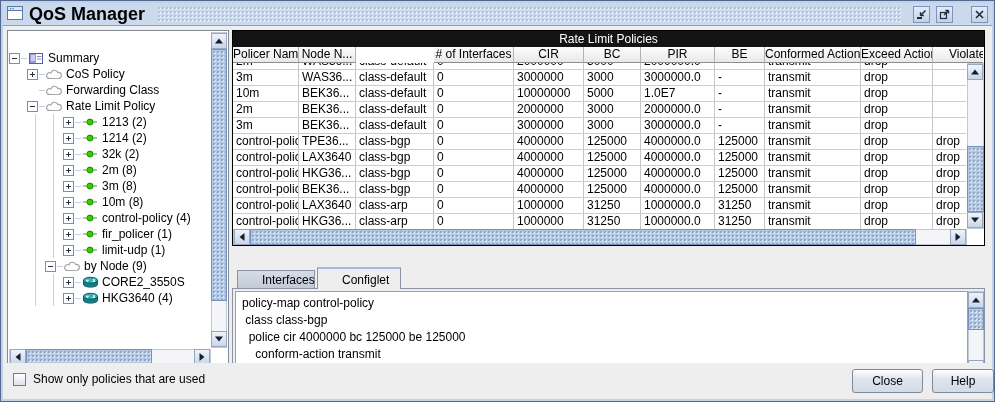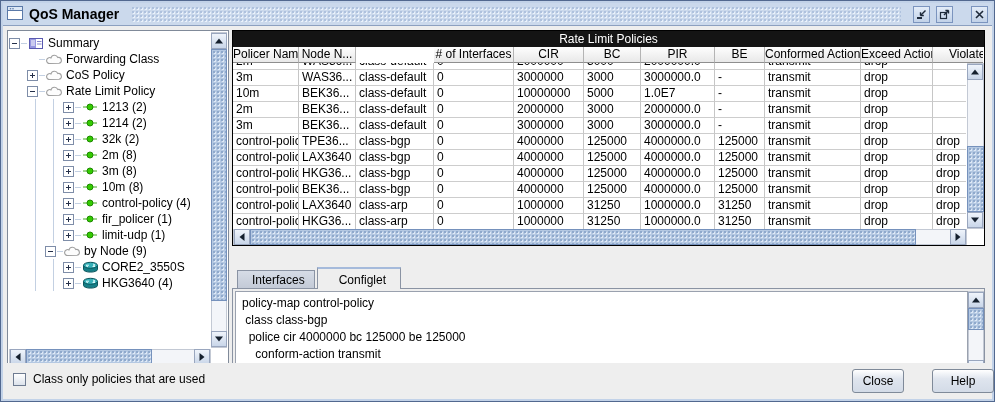--- a/index.html
+++ b/index.html
@@ -5,21 +5,21 @@
   * { box-sizing: border-box; margin:0; padding:0; }
   html,body { background:#fff; }
   body { font-family:"Liberation Sans", sans-serif; font-size:12px; color:#000; }
   .stage { position:relative; width:995px; height:402px; overflow:hidden; background:#EEEEEE; }
 
   
   .win { position:absolute; inset:0; border:1px solid #52688F; background:#C2D2E8; }
   .titlebar { position:absolute; left:2px; top:2px; right:2px; height:23px;
     background:#CBD9EC; display:flex; align-items:center; gap:6px; padding:0 4px;
     border-bottom:1px solid #8CA0C0; }
-  .title-text { font-weight:bold; font-size:14px; white-space:nowrap; }
+  .title-text { font-weight:bold; font-size:18px; white-space:nowrap; }
   .tb-texture { flex:1; height:17px; margin:0 6px;
     background-image: radial-gradient(#AFC2DE 1px, transparent 1.3px), radial-gradient(#E9F1FB 1px, transparent 1.3px);
     background-size:4px 4px; background-position:0 0, 1px 1px; }
   .winbtn { width:17px; height:17px; background:linear-gradient(#E3ECF8,#C2D2E8);
     border:1px solid #7B94BE; display:flex; align-items:center; justify-content:center; padding:0; cursor:default; }
   .winbtn svg { display:block; }
   .btn-gap { width:6px; }
 
   .content { position:absolute; left:2px; top:25px; right:2px; bottom:2px; background:#EEEEEE;
     border-bottom:1px solid #9FA8B8; }
@@ -35,21 +35,21 @@
   .arr.right { border-top:4px solid transparent; border-bottom:4px solid transparent; border-left:5px solid #15202E; transform:translate(-50%,-50%); }
   .sb-thumb { position:absolute; background-color:#B4C8E2;
     background-image: radial-gradient(#8FA9CC 1px, transparent 1.3px), radial-gradient(#DDE8F6 1px, transparent 1.3px);
     background-size:4px 4px; background-position:0 0, 1px 1px;
     border:1px solid #7591BC; }
 
   
   .tree-panel { position:absolute; left:4px; top:4px; width:222px; height:336px;
     background:#fff; border:1px solid #808A99; }
   .tree-view { position:absolute; left:1px; top:1px; width:202px; height:316px; overflow:hidden; background:#fff; }
-  .tree-inner { padding-top:3px; }
+  .tree-inner { padding-top:18px; }
   .tree-row { height:16px; display:flex; align-items:center; white-space:nowrap; }
   .indent { width:18px; height:16px; flex:0 0 18px;
     background:linear-gradient(to right, transparent 8px, #C3D0E2 8px, #C3D0E2 9px, transparent 9px); }
   .indent.blank { background:none; }
   .toggle { width:11px; height:11px; flex:0 0 11px; border:1px solid #7E8DA8; background:#fff;
     position:relative; margin-right:1px; }
   .toggle::before { content:""; position:absolute; left:2px; right:2px; top:4px; height:1px; background:#25304A; }
   .toggle.plus::after { content:""; position:absolute; top:2px; bottom:2px; left:4px; width:1px; background:#25304A; }
   .toggle.none { visibility:hidden; }
   .conn { width:6px; height:1px; flex:0 0 6px; background:#C3D0E2; }
@@ -66,39 +66,39 @@
   .tbody-shift { transform:translateY(-9px); }
   .th { flex:0 0 auto; height:16px; background:linear-gradient(#FEFEFE,#E8E8E8);
     border-right:1px solid #B4B4B4; border-bottom:1px solid #8E8E8E;
     text-align:center; line-height:15px; overflow:hidden; white-space:nowrap; font-size:12px; }
   .sort-arr { display:inline-block; font-size:8px; vertical-align:1px; color:#222; }
   .td { flex:0 0 auto; height:16px; border-right:1px solid #C6C6C6; border-bottom:1px solid #CDCDCD;
     padding:0 0 0 3px; line-height:15px; overflow:hidden; white-space:nowrap; font-size:12px; background:#fff; }
 
   
   .tabs-block { position:absolute; left:229px; top:240px; width:753px; height:114px; }
-  .tab { position:absolute; height:19px; padding:0 14px; line-height:19px; text-align:right;
+  .tab { position:absolute; height:19px; padding:0 24px; line-height:19px; text-align:right;
     border:1px solid #8A93A3; border-bottom:none; font-size:12px; }
   .tab.inactive { background:linear-gradient(#D6DCE6,#C2C9D6); top:4px; }
   .tab.active { background:#EEEEEE; top:1px; height:22px; line-height:22px; z-index:2;
     border-top:2px solid #A5BADB; }
   .tab-panel { position:absolute; left:0; top:22px; width:753px; height:92px; background:#EEEEEE;
     border:1px solid #8A93A3; }
   .cfg-area { position:absolute; left:2px; top:2px; width:733px; height:86px; background:#fff;
     border:1px solid #9AA1AE; overflow:hidden; }
   .cfg-text { padding:3px 0 0 6px; white-space:pre; line-height:17px; font-size:12px; }
 
   
   .footer { position:absolute; left:2px; right:2px; bottom:2px; height:36px; background:#EEEEEE; }
   .chk-wrap { position:absolute; left:10px; top:9px; display:flex; align-items:center; gap:7px; }
   .checkbox { width:13px; height:13px; background:linear-gradient(#FFFFFF,#DCE2EB); border:1px solid #6E7B91; }
   .push-btn { position:absolute; top:6px; height:24px; background:linear-gradient(#FFFFFF,#DFE5EE 40%,#D3DBE7);
     border:1px solid #7F8A99; border-radius:3px; font-size:12px; font-family:"Liberation Sans",sans-serif;
     text-align:center; cursor:default; }
-  #close-btn { left:849px; width:52px; }
+  #close-btn { left:849px; width:71px; }
   #help-btn  { left:929px; width:62px; }
 </style>
 </head>
 <body>
 
 <div class="stage">
   <div class="win">
 
     <div class="titlebar">
       <span>
@@ -150,39 +150,39 @@
                     <line x1="2" y1="6" x2="6" y2="6" stroke="#FFFFFF"></line>
                     <line x1="2" y1="8" x2="6" y2="8" stroke="#FFFFFF"></line>
                     <line x1="8" y1="4.5" x2="12.5" y2="4.5" stroke="#8888CC"></line>
                     <line x1="8" y1="7" x2="12.5" y2="7" stroke="#8888CC"></line>
                   </svg>
                 </span>
                 <span class="tree-label">Summary</span>
               </div>
               <div class="tree-row">
                 <span class="indent blank"></span>
-                <span class="toggle none"></span>
+                <span class="toggle plus"></span>
                 <span class="conn"></span>
                 <span class="tree-icon">
                   <svg width="17" height="11" viewBox="0 0 17 11">
                     <path d="M4.2 9.5 a3 3 0 1 1 0.8-5.6 a3.6 3.6 0 0 1 6.8-0.4 a2.7 2.7 0 1 1 1.2 5.8 z" fill="#FDFDFD" stroke="#A0A0A0" stroke-width="1.1"></path>
                   </svg>
                 </span>
-                <span class="tree-label">Forwarding Class</span>
-              </div>
-              <div class="tree-row">
-                <span class="indent blank"></span>
-                <span class="toggle plus"></span>
+                <span class="tree-label">CoS Policy</span>
+              </div>
+              <div class="tree-row">
+                <span class="indent blank"></span>
+                <span class="toggle none"></span>
                 <span class="conn"></span>
                 <span class="tree-icon">
                   <svg width="17" height="11" viewBox="0 0 17 11">
                     <path d="M4.2 9.5 a3 3 0 1 1 0.8-5.6 a3.6 3.6 0 0 1 6.8-0.4 a2.7 2.7 0 1 1 1.2 5.8 z" fill="#FDFDFD" stroke="#A0A0A0" stroke-width="1.1"></path>
                   </svg>
                 </span>
-                <span class="tree-label">CoS Policy</span>
+                <span class="tree-label">Forwarding Class</span>
               </div>
               <div class="tree-row">
                 <span class="indent blank"></span>
                 <span class="toggle minus"></span>
                 <span class="conn"></span>
                 <span class="tree-icon">
                   <svg width="17" height="11" viewBox="0 0 17 11">
                     <path d="M4.2 9.5 a3 3 0 1 1 0.8-5.6 a3.6 3.6 0 0 1 6.8-0.4 a2.7 2.7 0 1 1 1.2 5.8 z" fill="#FDFDFD" stroke="#A0A0A0" stroke-width="1.1"></path>
                   </svg>
                 </span>
@@ -601,20 +601,20 @@
               </div>
           </div>
         </div>
       </div>
 
     </div>
 
     <div class="footer">
       <div class="chk-wrap">
         <span class="checkbox"></span>
-        <span>Class only policies that are used</span>
+        <span>Show only policies that are used</span>
       </div>
       <button class="push-btn" id="close-btn">Close</button>
       <button class="push-btn" id="help-btn">Help</button>
     </div>
 
   </div>
 </div>
 
 </body></html>

